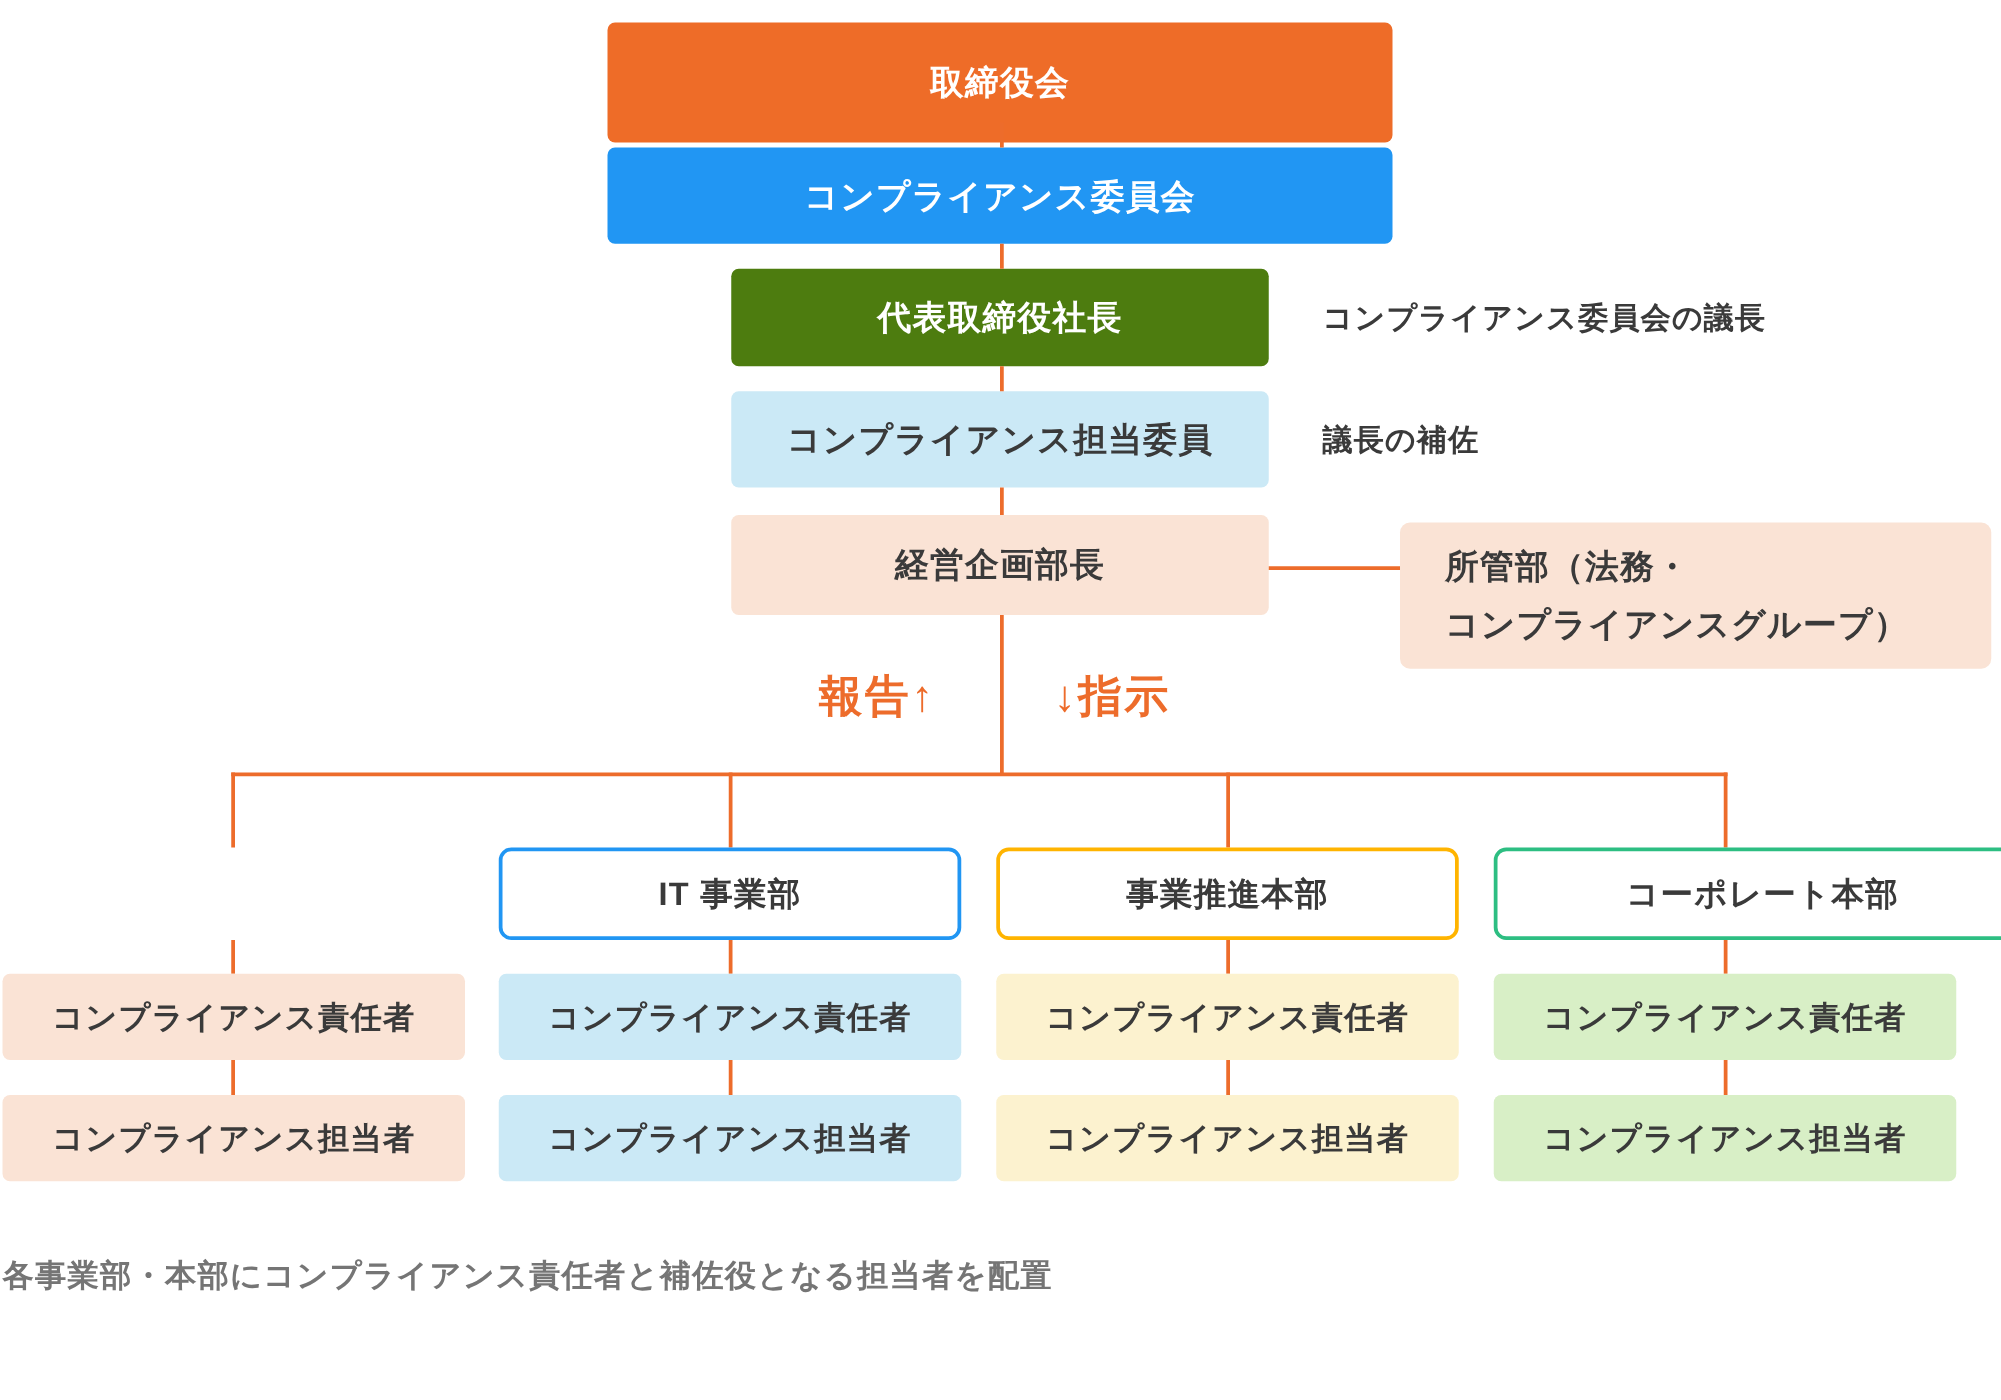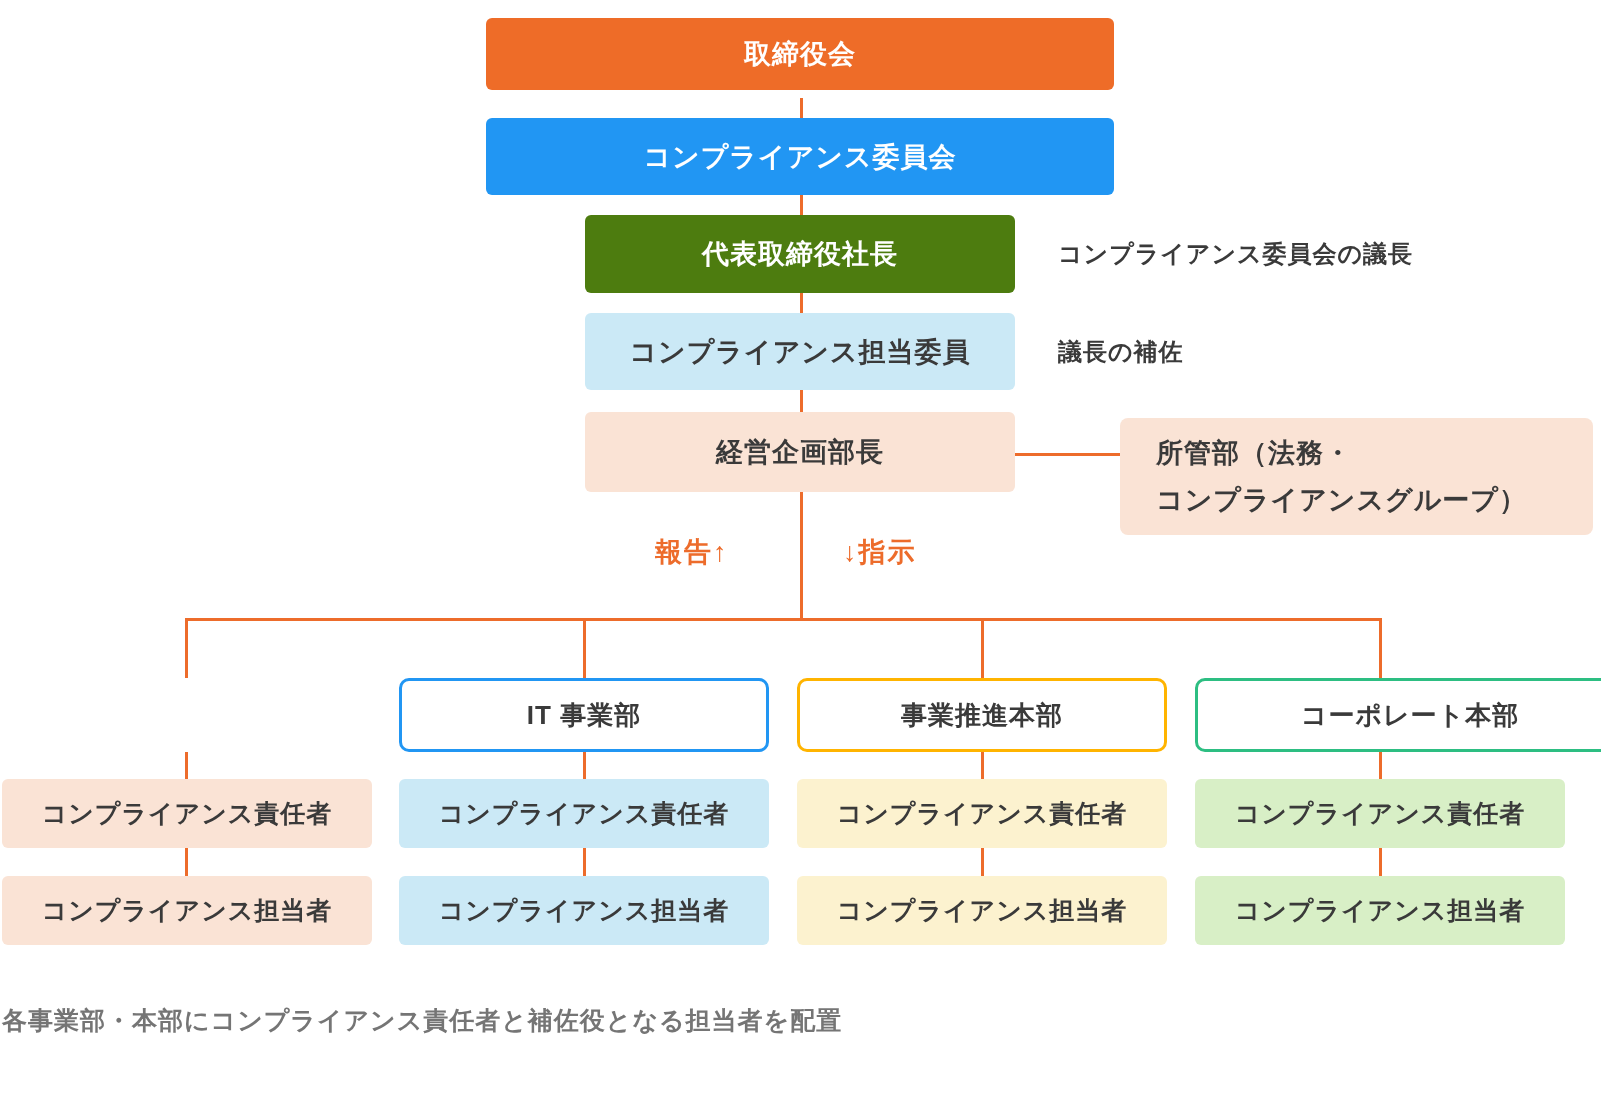--- a/index.html
+++ b/index.html
@@ -30,37 +30,37 @@
   .bd-orange { border-color:#ed6c2b; }
   .bd-blue   { border-color:#2196f3; }
   .bd-amber  { border-color:#ffb400; }
   .bd-green  { border-color:#2dbe82; }
   .sub-box { font-size:25px; border-radius:6px; }
   .note {
     position:absolute; display:flex; align-items:center; color:#3a3a3a;
     font-weight:700; font-size:24px; letter-spacing:1px;
   }
   .flow-label {
-    position:absolute; color:#ed6c2b; font-weight:700; font-size:27px; letter-spacing:2px;
+    position:absolute; color:#ed6c2b; font-weight:700; font-size:35px; letter-spacing:2px;
   }
   #side-box {
     justify-content:flex-start; text-align:left; padding-left:36px;
     border-radius:8px; line-height:47px; letter-spacing:1px;
   }
   #caption {
     position:absolute; left:2px; top:1004px; color:#757575; font-weight:700;
     font-size:25px; letter-spacing:1px;
   }
 </style>
 </head>
 <body>
 
 <div id="stage">
 
-  <div class="box bg-orange white-text" style="left:486px; top:18px; width:628px; height:72px;">取締役会</div>
+  <div class="box bg-orange white-text" style="left:486px; top:18px; width:628px; height:96px;">取締役会</div>
 
   <div class="box bg-blue white-text" style="left:486px; top:118px; width:628px; height:77px;">コンプライアンス委員会</div>
 
   <div class="box bg-amber white-text" style="left:585px; top:215px; width:430px; height:78px;">代表取締役社長</div>
   <div class="note" style="left:1058px; top:215px; height:78px;">コンプライアンス委員会の議長</div>
 
   <div class="box bg-lightblue dark-text" style="left:585px; top:313px; width:430px; height:77px;">コンプライアンス担当委員</div>
   <div class="note" style="left:1058px; top:313px; height:77px;">議長の補佐</div>
 
   <div class="box bg-peach dark-text" style="left:585px; top:412px; width:430px; height:80px;">経営企画部長</div>

